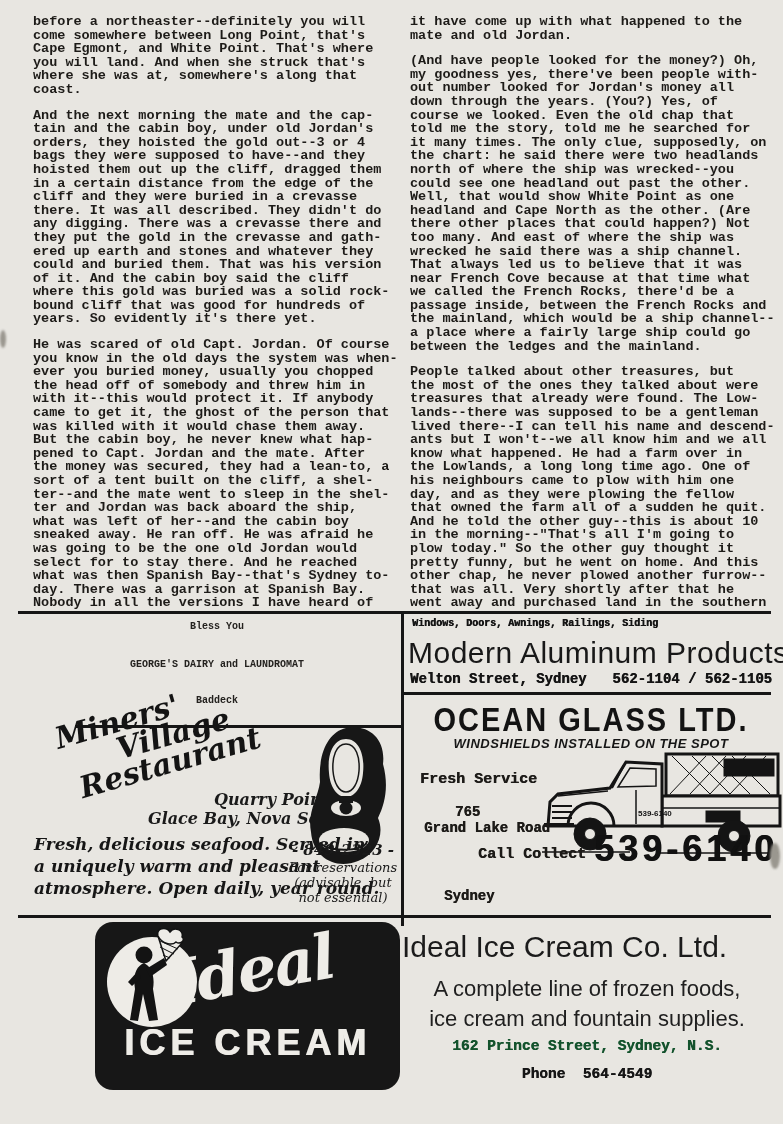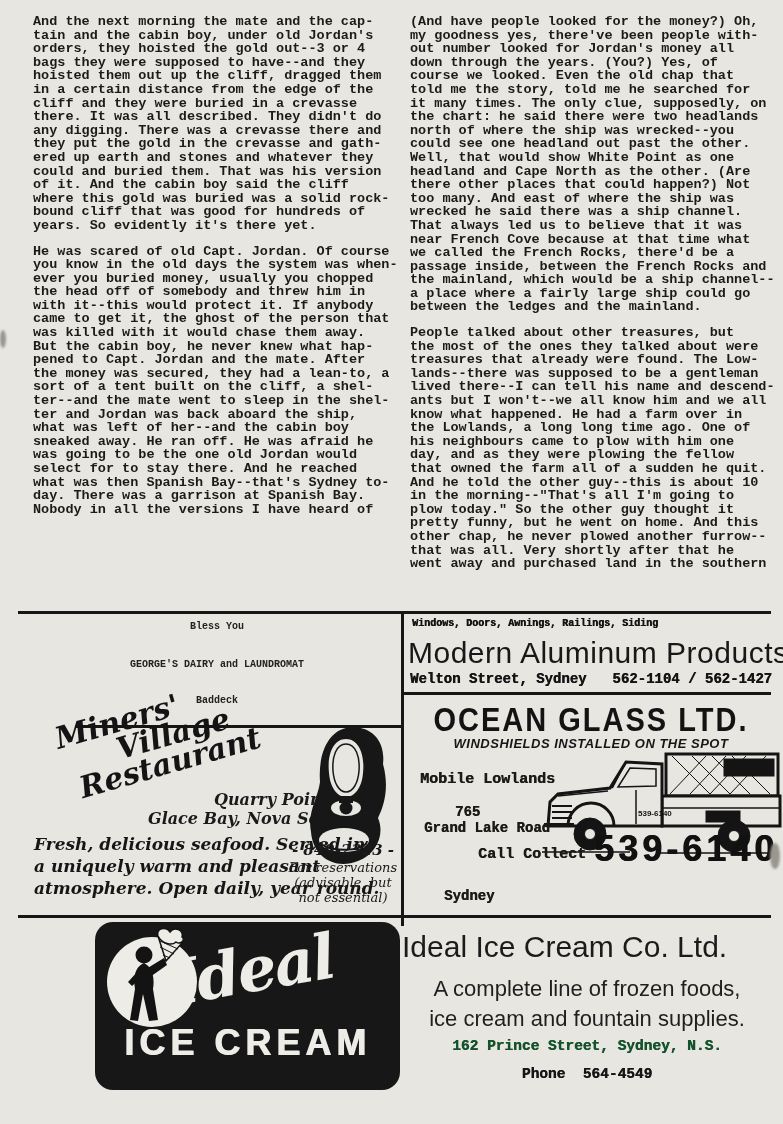--- a/index.html
+++ b/index.html
@@ -50,20 +50,26 @@
   .ideal-addr{left:402px;top:1038px;width:370px;text-align:center;font-size:14.5px;color:#14532d;}
   .ideal-phone{left:402px;top:1066px;width:370px;text-align:center;font-size:14.5px;color:#161616;white-space:pre;}
   .smudge{position:absolute;background:#9a978f;border-radius:50%;filter:blur(1px);}
 </style>
 </head>
 <body>
 
 <div class="page">
 
   <div class="col" style="left:33px;">
+    <p>before a northeaster--definitely you will
+come somewhere between Long Point, that's
+Cape Egmont, and White Point. That's where
+you will land. And when she struck that's
+where she was at, somewhere's along that
+coast.</p>
     <p>And the next morning the mate and the cap-
 tain and the cabin boy, under old Jordan's
 orders, they hoisted the gold out--3 or 4
 bags they were supposed to have--and they
 hoisted them out up the cliff, dragged them
 in a certain distance from the edge of the
 cliff and they were buried in a crevasse
 there. It was all described. They didn't do
 any digging. There was a crevasse there and
 they put the gold in the crevasse and gath-
@@ -88,20 +94,22 @@
 ter and Jordan was back aboard the ship,
 what was left of her--and the cabin boy
 sneaked away. He ran off. He was afraid he
 was going to be the one old Jordan would
 select for to stay there. And he reached
 what was then Spanish Bay--that's Sydney to-
 day. There was a garrison at Spanish Bay.
 Nobody in all the versions I have heard of</p>
   </div>
   <div class="col" style="left:410px;">
+    <p>it have come up with what happened to the
+mate and old Jordan.</p>
     <p>(And have people looked for the money?) Oh,
 my goodness yes, there've been people with-
 out number looked for Jordan's money all
 down through the years. (You?) Yes, of
 course we looked. Even the old chap that
 told me the story, told me he searched for
 it many times. The only clue, supposedly, on
 the chart: he said there were two headlands
 north of where the ship was wrecked--you
 could see one headland out past the other.
@@ -147,21 +155,21 @@
     <div class="abs tw george-line" style="top:621px;">Bless You</div>
     <div class="abs tw george-line" style="top:659px;">GEORGE'S DAIRY and LAUNDROMAT</div>
     <div class="abs tw george-line" style="top:695px;">Baddeck</div>
   </div>
 
   <div>
     <div class="abs tw heavy ma-tagline">Windows, Doors, Awnings, Railings, Siding</div>
     <div class="abs sans ma-name">Modern Aluminum Products</div>
     <div class="abs tw heavy ma-addr">
       <span>Welton Street, Sydney</span>
-      <span>562-1104 / 562-1427</span>
+      <span>562-1104 / 562-1105</span>
     </div>
   </div>
 
   <div>
     <div class="abs script mv-logo">
       <div class="l1">Miners'</div>
       <div class="l2">Village</div>
       <div class="l3">Restaurant</div>
     </div>
     <div class="abs script mv-addr" style="left:214px;top:790px;">Quarry Point,</div>
@@ -210,21 +218,21 @@
         <path d="M30 76 A23 23 0 0 1 76 76" stroke-width="3"></path>
         <circle cx="52" cy="84" r="16" fill="#141414"></circle>
         <circle cx="52" cy="84" r="5.5" fill="#e8e6e1"></circle>
         <circle cx="196" cy="86" r="16" fill="#141414"></circle>
         <circle cx="196" cy="86" r="5.5" fill="#e8e6e1"></circle>
         <path d="M4 102 H92 M120 103 H240" stroke-width="1.5"></path>
       </g>
       <text x="100" y="66" font-size="8" font-family="Liberation Sans, sans-serif" font-weight="bold" fill="#141414">539-6140</text>
     </svg>
 
-    <div class="abs tw heavy" style="left:420px;top:771px;font-size:15px;">Mobile Lowlands</div>
+    <div class="abs tw heavy" style="left:420px;top:771px;font-size:15px;">Fresh Service</div>
     <div class="abs tw heavy" style="left:455px;top:804px;font-size:14px;">765</div>
     <div class="abs tw heavy" style="left:424px;top:820px;font-size:14px;">Grand Lake Road</div>
     <div class="abs tw heavy" style="left:444px;top:860px;font-size:14px;margin-top:28px;">Sydney</div>
     <div class="abs tw heavy" style="left:478px;top:846px;font-size:15px;">Call Collect</div>
     <div class="abs og-phone-big">539-6140</div>
   </div>
 
   <div>
     <div class="abs ideal-box"></div>
 

